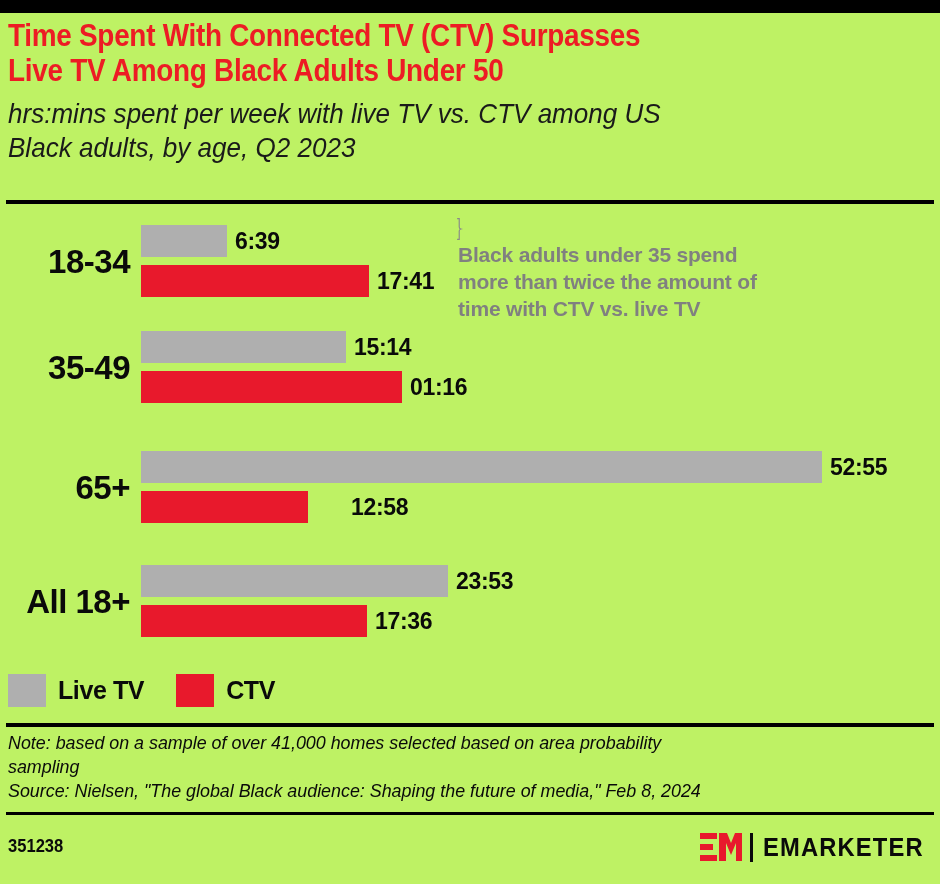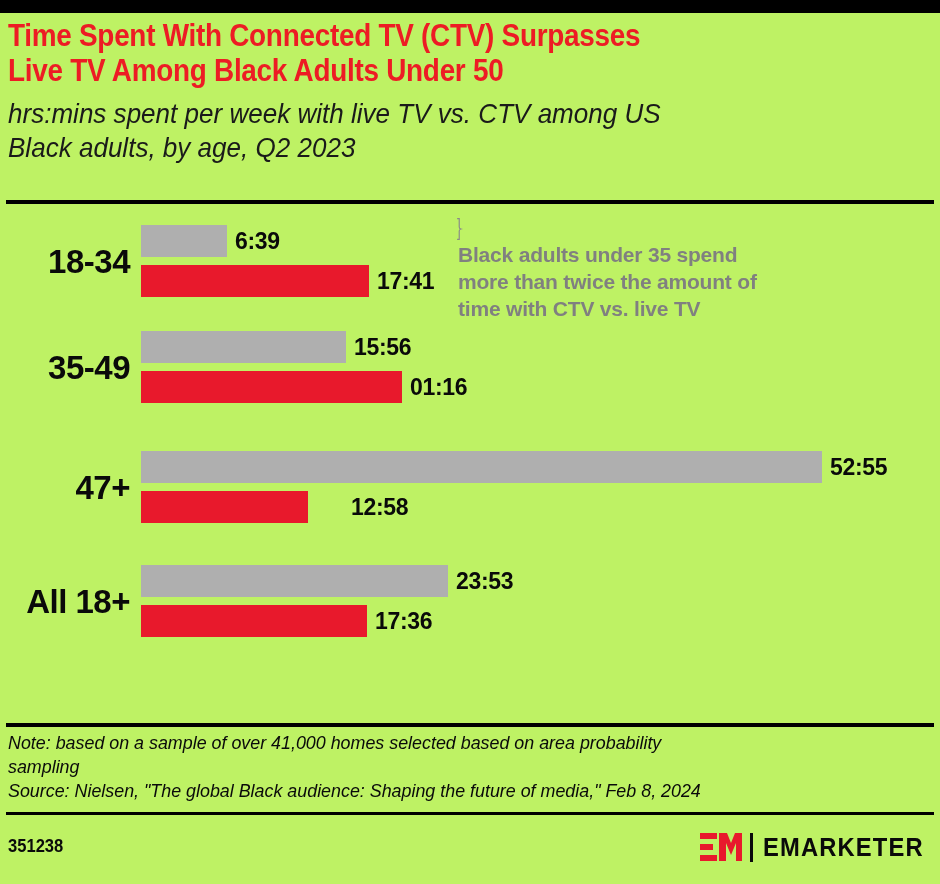--- a/index.html
+++ b/index.html
@@ -256,30 +256,30 @@
             <div class="bar ctv" title="CTV 17:41" style="width: 228px; background: rgb(232, 25, 44);"></div>
             <div class="bar-value" style="left: 228px;">17:41</div>
           </div>
         </div>
       </div>
       <div class="row" style="top: 120px;">
         <div class="row-label">35-49</div>
         <div class="bars">
           <div class="bar-line top">
             <div class="bar live" title="Live TV 15:56" style="width: 205px; background: rgb(175, 175, 175);"></div>
-            <div class="bar-value" style="left: 205px;">15:56</div>
+            <div class="bar-value" style="left: 205px;">15:14</div>
           </div>
           <div class="bar-line bottom">
             <div class="bar ctv" title="CTV 20:16" style="width: 261px; background: rgb(232, 25, 44);"></div>
             <div class="bar-value" style="left: 261px;">01:16</div>
           </div>
         </div>
       </div>
       <div class="row" style="top: 240px;">
-        <div class="row-label">47+</div>
+        <div class="row-label">65+</div>
         <div class="bars">
           <div class="bar-line top">
             <div class="bar live" title="Live TV 52:55" style="width: 681px; background: rgb(175, 175, 175);"></div>
             <div class="bar-value" style="left: 681px;">52:55</div>
           </div>
           <div class="bar-line bottom">
             <div class="bar ctv" title="CTV 12:58" style="width: 167px; background: rgb(232, 25, 44);"></div>
             <div class="bar-value" style="left: 167px; margin-left: 35px;">12:58</div>
           </div>
         </div>
@@ -301,20 +301,30 @@
 
   <div class="annotation">
     <svg class="brace" viewBox="0 0 22 94">
       <path d="M3 3 H12 Q12 3 12 10 V38 Q12 45 19 47 Q12 49 12 56 V84 Q12 91 12 91 H3" fill="none" stroke="#8A8A8A" stroke-width="5" stroke-linecap="butt" stroke-linejoin="miter"></path>
     </svg>
     <div class="annotation-text">Black adults under 35 spend
 more than twice the amount of
 time with CTV vs. live TV</div>
   </div>
 
+  <div class="legend" id="legend">
+      <div class="legend-item">
+        <div class="legend-swatch" style="background: rgb(175, 175, 175);"></div>
+        <div class="legend-label">Live TV</div>
+      </div>
+      <div class="legend-item">
+        <div class="legend-swatch" style="background: rgb(232, 25, 44);"></div>
+        <div class="legend-label">CTV</div>
+      </div>
+    </div>
 
   <div class="rule rule-bottom"></div>
 
   <div class="footnotes">
     <div class="footnote">Note: based on a sample of over 41,000 homes selected based on area probability
 sampling</div>
     <div class="footnote">Source: Nielsen, "The global Black audience: Shaping the future of media," Feb 8, 2024</div>
   </div>
 
   <div class="rule rule-footer"></div>

